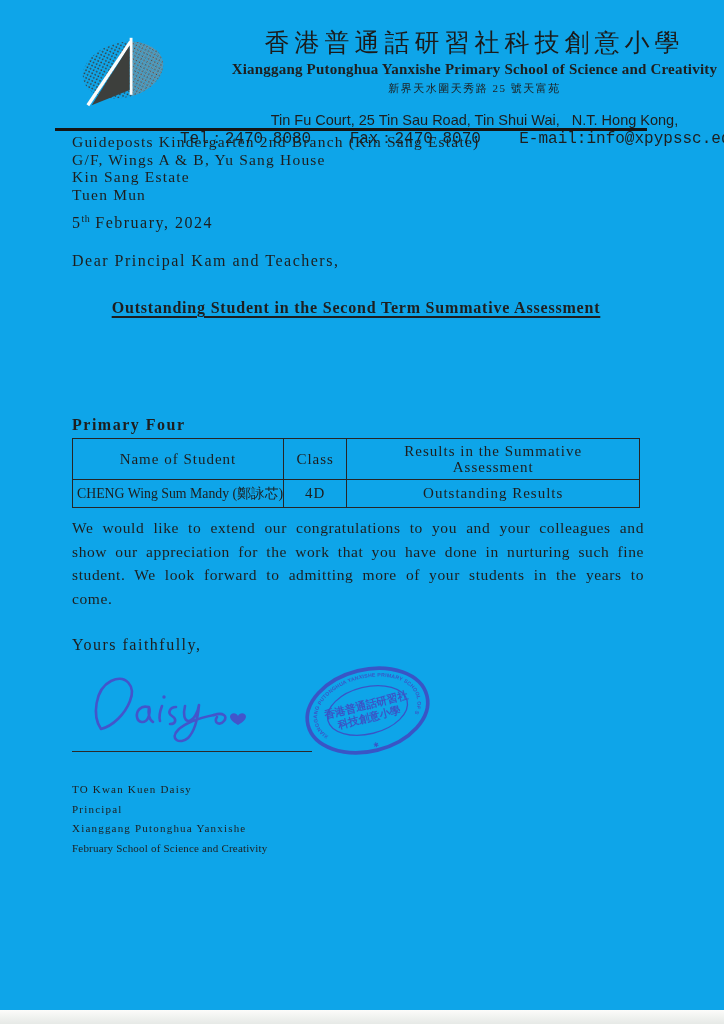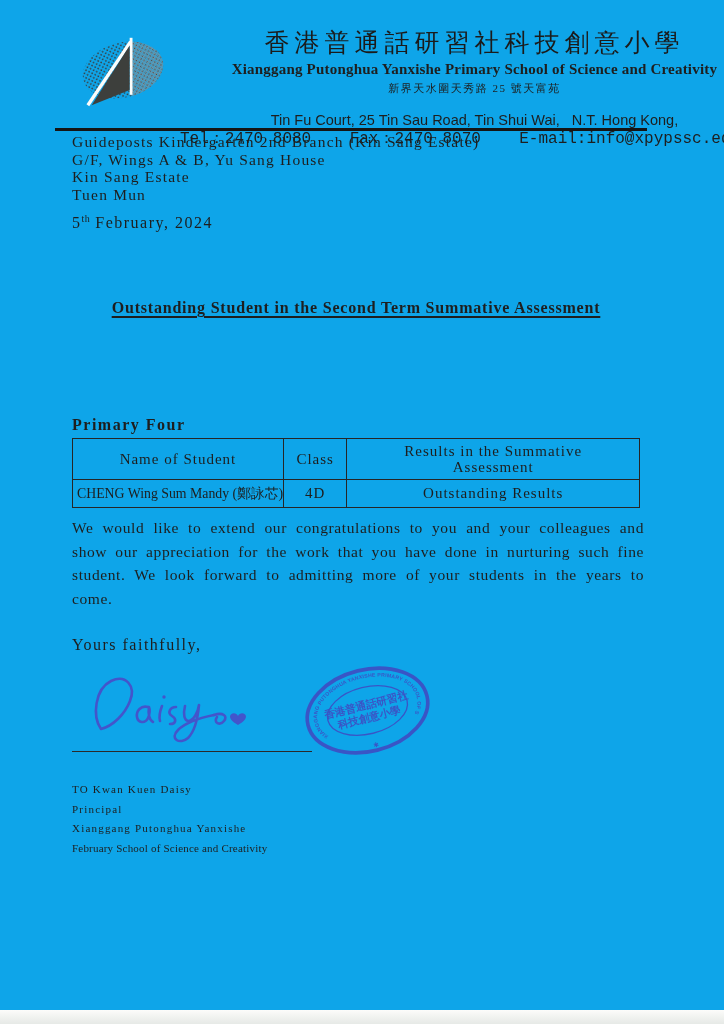--- a/index.html
+++ b/index.html
@@ -103,20 +103,21 @@
 
   <div class="recipient">
     <div class="r-line">Guideposts Kindergarten 2nd Branch (Kin Sang Estate)</div>
     <div class="r-line">G/F, Wings A &amp; B, Yu Sang House</div>
     <div class="r-line">Kin Sang Estate</div>
     <div class="r-line">Tuen Mun</div>
   </div>
 
   <div class="date-line"><span>5</span><sup>th</sup><span class="date-rest">February, 2024</span></div>
 
+  <div class="salutation">Dear Principal Kam and Teachers,</div>
 
   <div class="subject">
     <span>Outstanding Student in the Second Term Summative Assessment</span>
   </div>
 
 
   <div class="section-heading">Primary Four</div>
 
   <table class="results-table">
     <colgroup>

